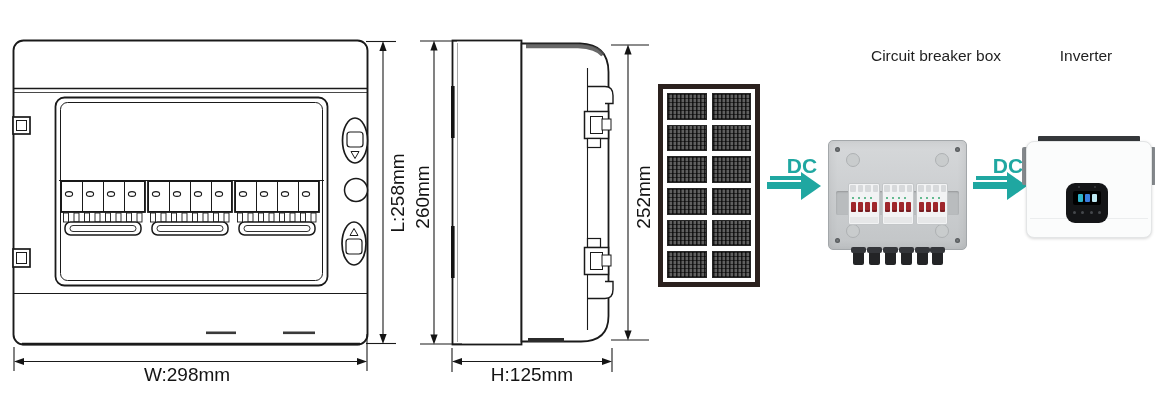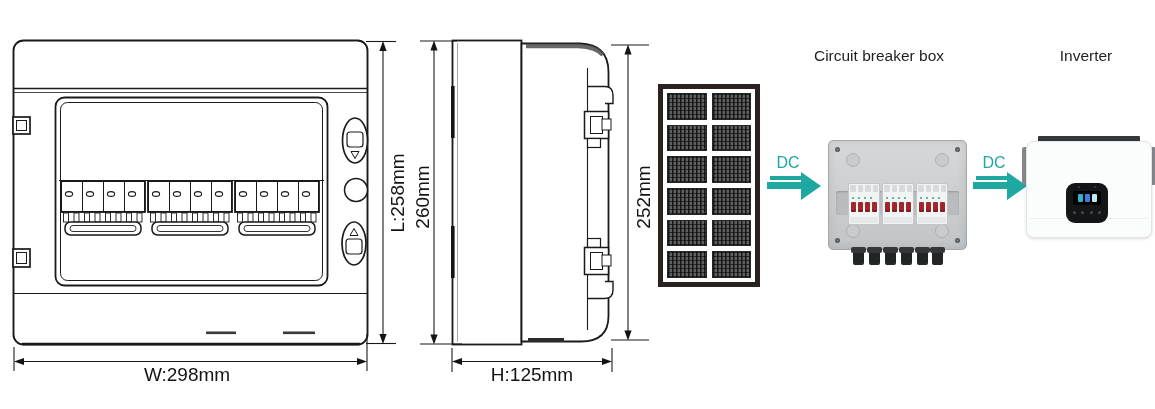--- a/index.html
+++ b/index.html
@@ -18,22 +18,22 @@
                grid-template-rows:repeat(6,1fr);gap:5px;}
   .solar-cell{border:1px solid #262626;
       background-color:#6a6a6a;
       background-image:
         repeating-linear-gradient(0deg, rgba(0,0,0,.55) 0 1px, transparent 1px 4px),
         repeating-linear-gradient(90deg, rgba(0,0,0,.55) 0 1px, transparent 1px 4px),
         repeating-linear-gradient(90deg,#3a3a3a 0 2px,#606060 2px 4px);}
 
   
   .dc{position:absolute;width:56px;height:46px;}
-  .dc-text{position:absolute;left:4px;top:-2px;width:34px;text-align:center;
-           font-weight:normal;font-size:16px;color:var(--accent,#1fa7a1);}
+  .dc-text{position:absolute;left:18px;top:-2px;width:34px;text-align:center;
+           font-weight:bold;font-size:21px;color:var(--accent,#1fa7a1);}
   .dc-bar1{position:absolute;left:3px;top:20px;width:31px;height:4px;background:var(--accent,#1fa7a1);}
   .dc-bar2{position:absolute;left:0;top:26px;width:34px;height:7px;background:var(--accent,#1fa7a1);}
   .dc-head{position:absolute;left:34px;top:16px;width:0;height:0;
            border-top:14px solid transparent;border-bottom:14px solid transparent;
            border-left:20px solid var(--accent,#1fa7a1);}
 
   
   .bbox{position:absolute;left:828px;top:140px;width:137px;height:108px;
         background:linear-gradient(#d6d8da,#c2c5c7);border:1px solid #a3a7aa;
         border-radius:5px;box-shadow:inset 0 0 10px rgba(0,0,0,.10);}
@@ -221,21 +221,21 @@
     </g>
 
     <text x="187" y="381" text-anchor="middle" font-size="19">W:298mm</text>
     <text transform="translate(404,193) rotate(-90)" text-anchor="middle" font-size="19">L:258mm</text>
     <text transform="translate(429,197) rotate(-90)" text-anchor="middle" font-size="19">260mm</text>
     <text transform="translate(650,197) rotate(-90)" text-anchor="middle" font-size="19">252mm</text>
     <text x="532" y="381" text-anchor="middle" font-size="19">H:125mm</text>
   </svg>
 
   
-  <div class="flow-label" style="left:879px">Circuit breaker box</div>
+  <div class="flow-label" style="left:936px">Circuit breaker box</div>
   <div class="flow-label" style="left:1086px">Inverter</div>
 
   
   <div class="solar-panel">
     <div class="solar-cell"></div>
       <div class="solar-cell"></div>
     <div class="solar-cell"></div>
       <div class="solar-cell"></div>
     <div class="solar-cell"></div>
       <div class="solar-cell"></div>

